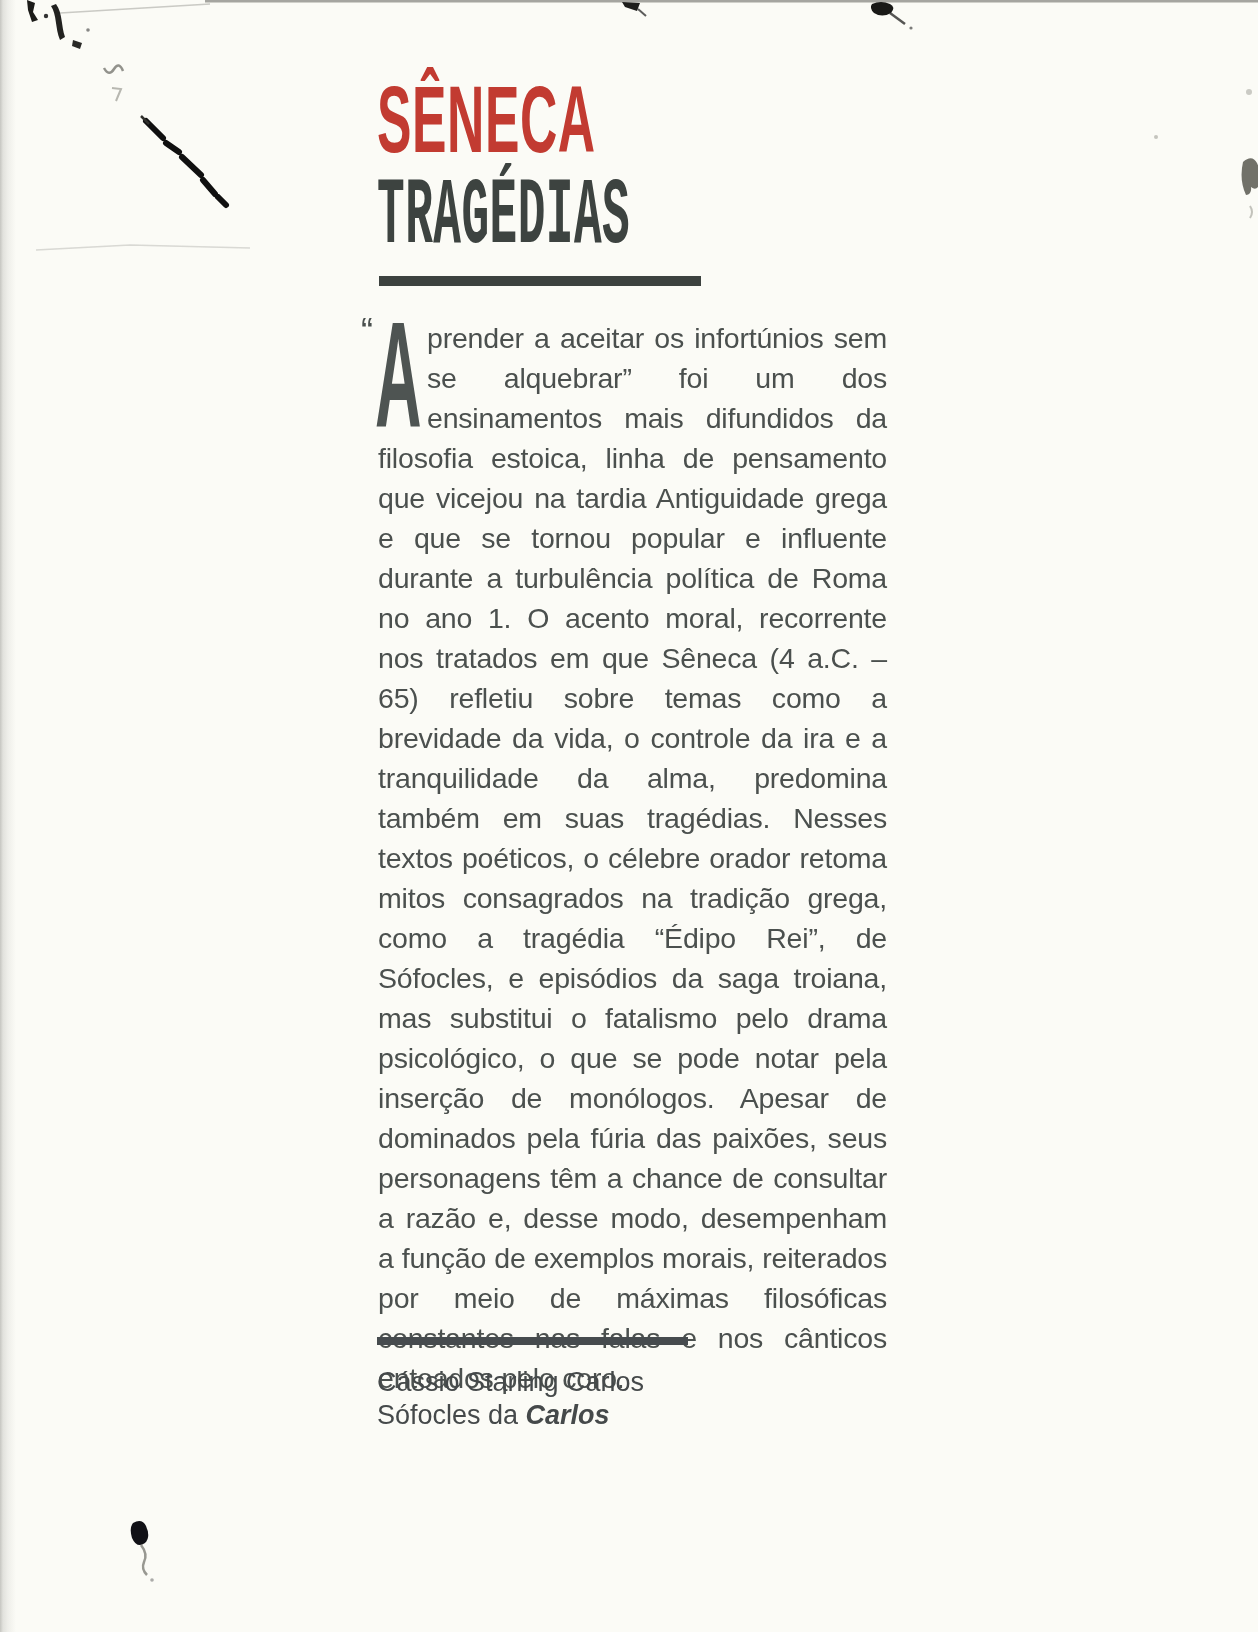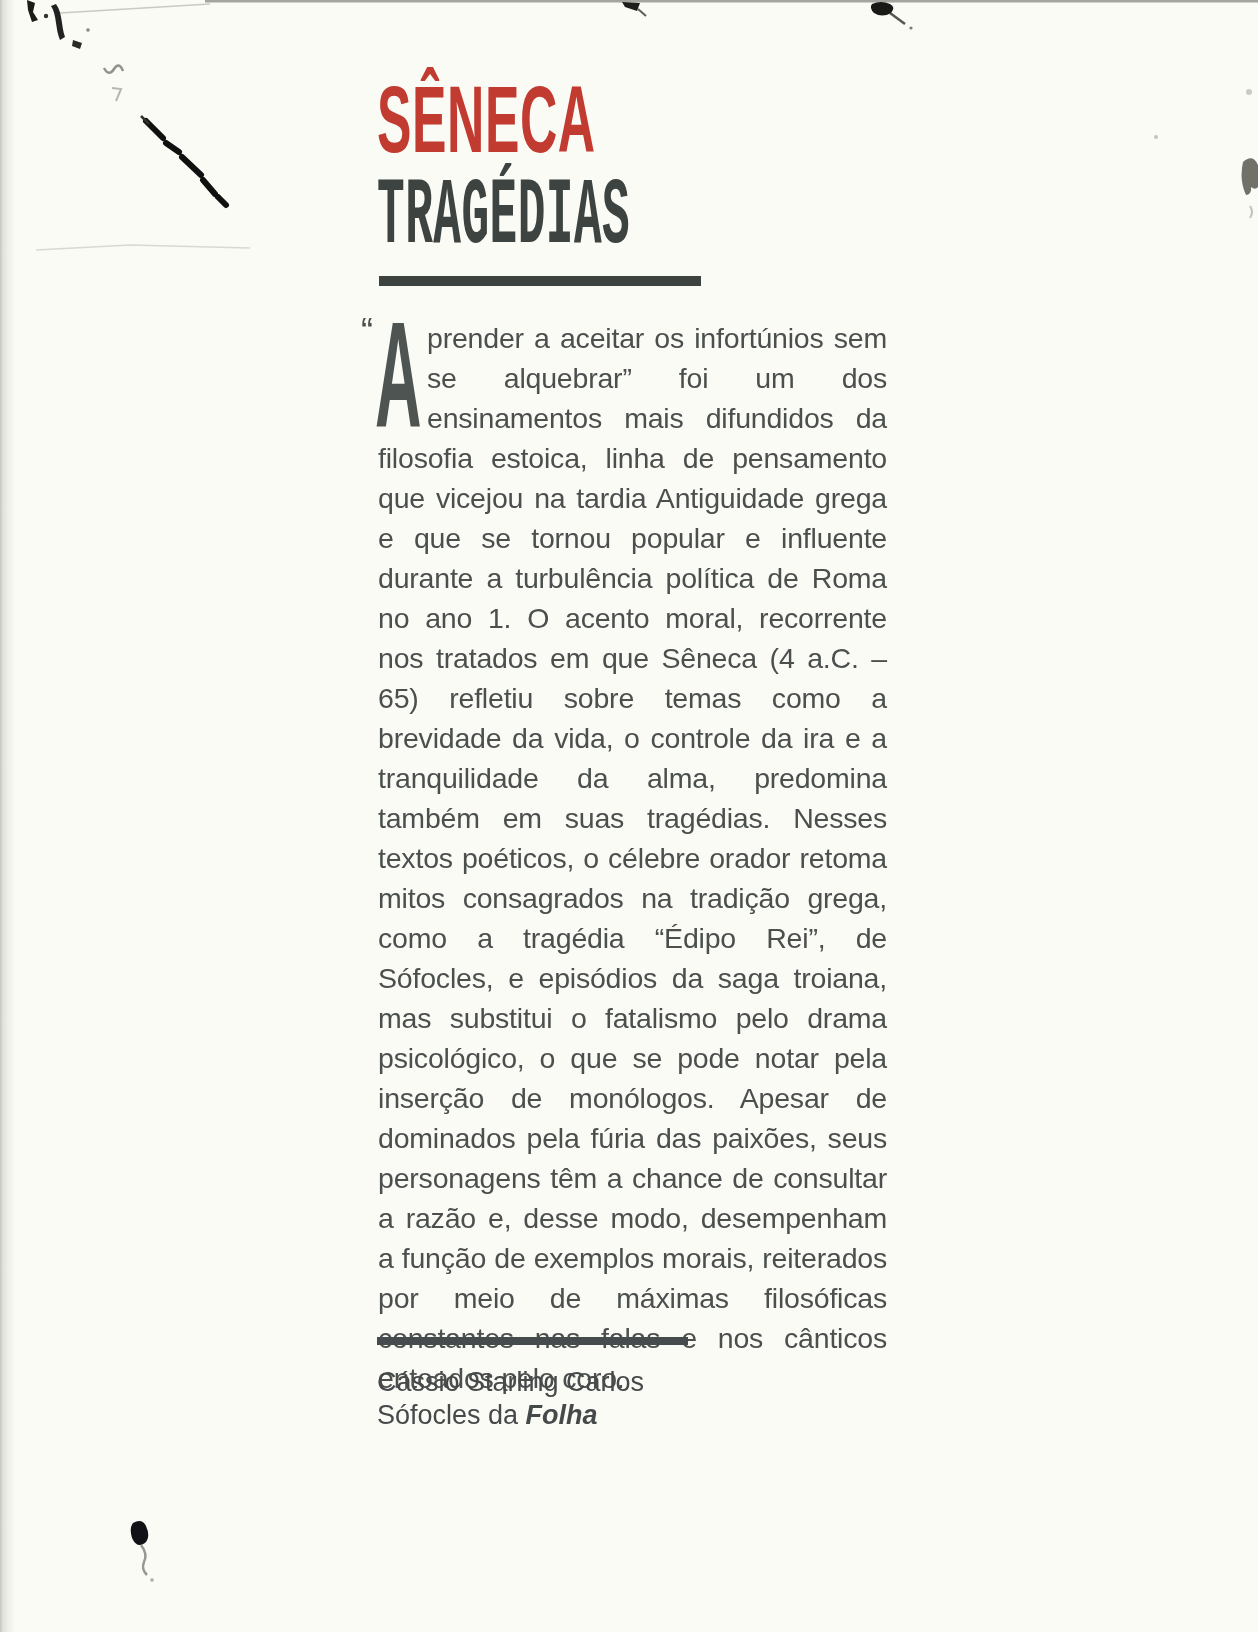--- a/index.html
+++ b/index.html
@@ -99,16 +99,16 @@
     <p class="body-text"><span class="dropcap-wrap">
           <span class="open-quote">“</span>
           <span class="dropcap">A</span>
         </span><span>prender a aceitar os infortúnios sem se alquebrar” foi um dos ensinamentos mais difundidos da filosofia estoica, linha de pensamento que vicejou na tardia Antiguidade grega e que se tornou popular e influente durante a turbulência política de Roma no ano 1. O acento moral, recorrente nos tratados em que Sêneca (4 a.C. – 65) refletiu sobre temas como a brevidade da vida, o controle da ira e a tranquilidade da alma, predomina também em suas tragédias. Nesses textos poéticos, o célebre orador retoma mitos consagrados na tradição grega, como a tragédia “Édipo Rei”, de Sófocles, e episódios da saga troiana, mas substitui o fatalismo pelo drama psicológico, o que se pode notar pela inserção de monólogos. Apesar de dominados pela fúria das paixões, seus personagens têm a chance de consultar a razão e, desse modo, desempenham a função de exemplos morais, reiterados por meio de máximas filosóficas constantes nas falas e nos cânticos entoados pelo coro.</span></p>
   </article>
 
   <div class="rule rule-bottom"></div>
 
   <footer class="byline">
     <div>Cássio Starling Carlos</div>
-    <div><span>Sófocles da </span><em class="pub">Folha</em></div>
+    <div><span>Sófocles da </span><em class="pub">Carlos</em></div>
   </footer>
 
 </div>
 
 </body></html>

